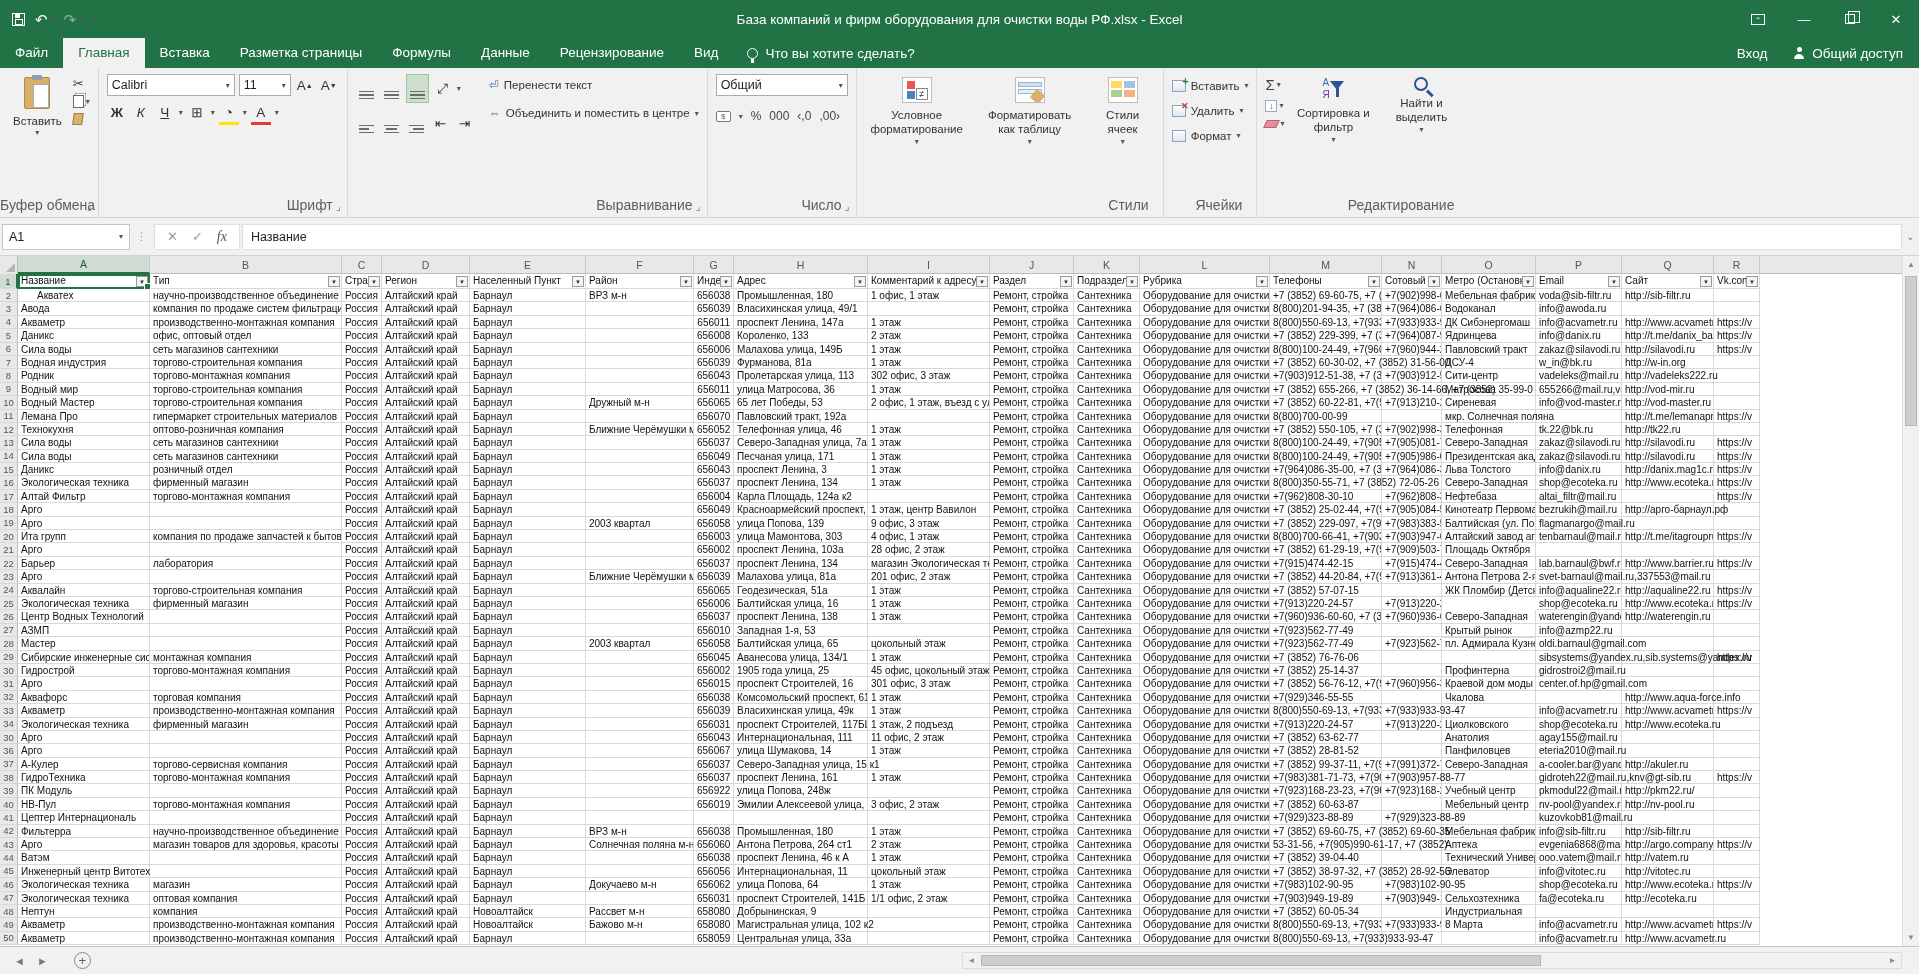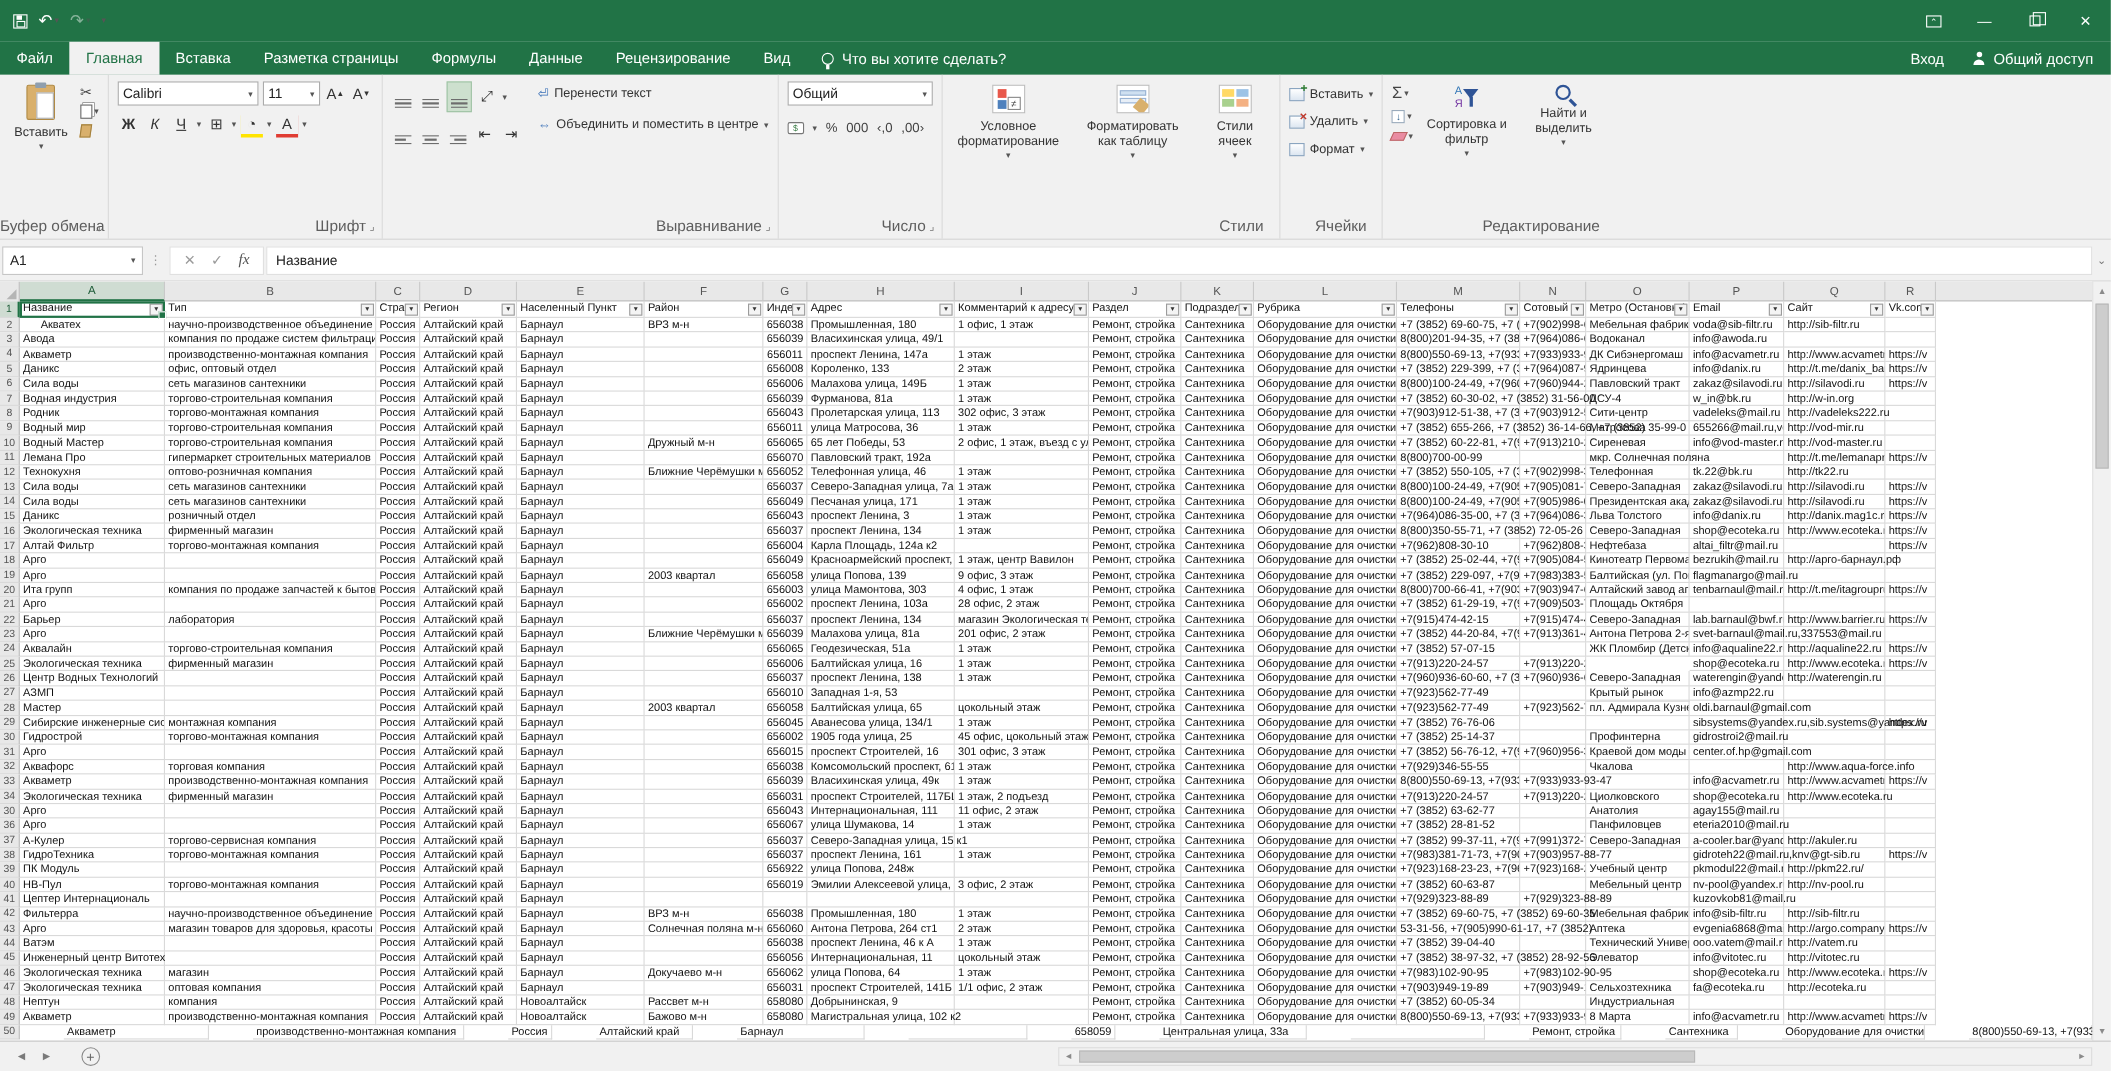--- a/index.html
+++ b/index.html
@@ -146,20 +146,21 @@
     <div class="qat">
       <span class="qat-btn">
           <span class="icon-save"></span>
         </span>
       <span class="qat-btn">↶<span class="dd">▾</span></span>
       <span class="qat-btn disabled">↷<span class="dd">▾</span></span>
       <span class="qat-btn">
           <span class="dd">▾</span>
         </span>
     </div>
+    <div class="win-title">База компаний и фирм оборудования для очистки воды РФ.xlsx - Excel</div>
     <div class="wincontrols">
       <span class="winbtn">
           <span class="icon-ribbonopts">⌃</span>
         </span>
       <span class="winbtn">—</span>
       <span class="winbtn">
           <span class="icon-restore"></span>
         </span>
       <span class="winbtn">✕</span>
     </div>
@@ -1463,21 +1464,21 @@
           <div class="cell" style="width: 84px; line-height: 13.4px;">Ремонт, стройка</div>
           <div class="cell" style="width: 66px; line-height: 13.4px;">Сантехника</div>
           <div class="cell" style="width: 130px; line-height: 13.4px;">Оборудование для очистки воды</div>
           <div class="cell" style="width: 112px; line-height: 13.4px;">8(800)550-69-13, +7(933)933-93-47, +</div>
           <div class="cell" style="width: 60px; line-height: 13.4px;">+7(933)933-93-47</div>
           <div class="cell" style="width: 94px; line-height: 13.4px;">8 Марта</div>
           <div class="cell" style="width: 86px; line-height: 13.4px;">info@acvametr.ru</div>
           <div class="cell" style="width: 92px; line-height: 13.4px;">http://www.acvametr.ru</div>
           <div class="cell" style="width: 46px; line-height: 13.4px;">https://v</div>
         </div>
-        <div class="rowband" style="height: 13.4px; gap: 40px;">
+        <div class="rowband" style="height: 13.4px;">
           <div class="rownum">50</div>
           <div class="cell" style="width: 132px; line-height: 13.4px;">Акваметр</div>
           <div class="cell" style="width: 192px; line-height: 13.4px;">производственно-монтажная компания</div>
           <div class="cell" style="width: 40px; line-height: 13.4px;">Россия</div>
           <div class="cell" style="width: 88px; line-height: 13.4px;">Алтайский край</div>
           <div class="cell spill" style="width: 116px; line-height: 13.4px;">Барнаул</div>
           <div class="cell" style="width: 108px; line-height: 13.4px;"></div>
           <div class="cell num" style="width: 40px; line-height: 13.4px;">658059</div>
           <div class="cell spill" style="width: 134px; line-height: 13.4px;">Центральная улица, 33а</div>
           <div class="cell" style="width: 122px; line-height: 13.4px;"></div>

